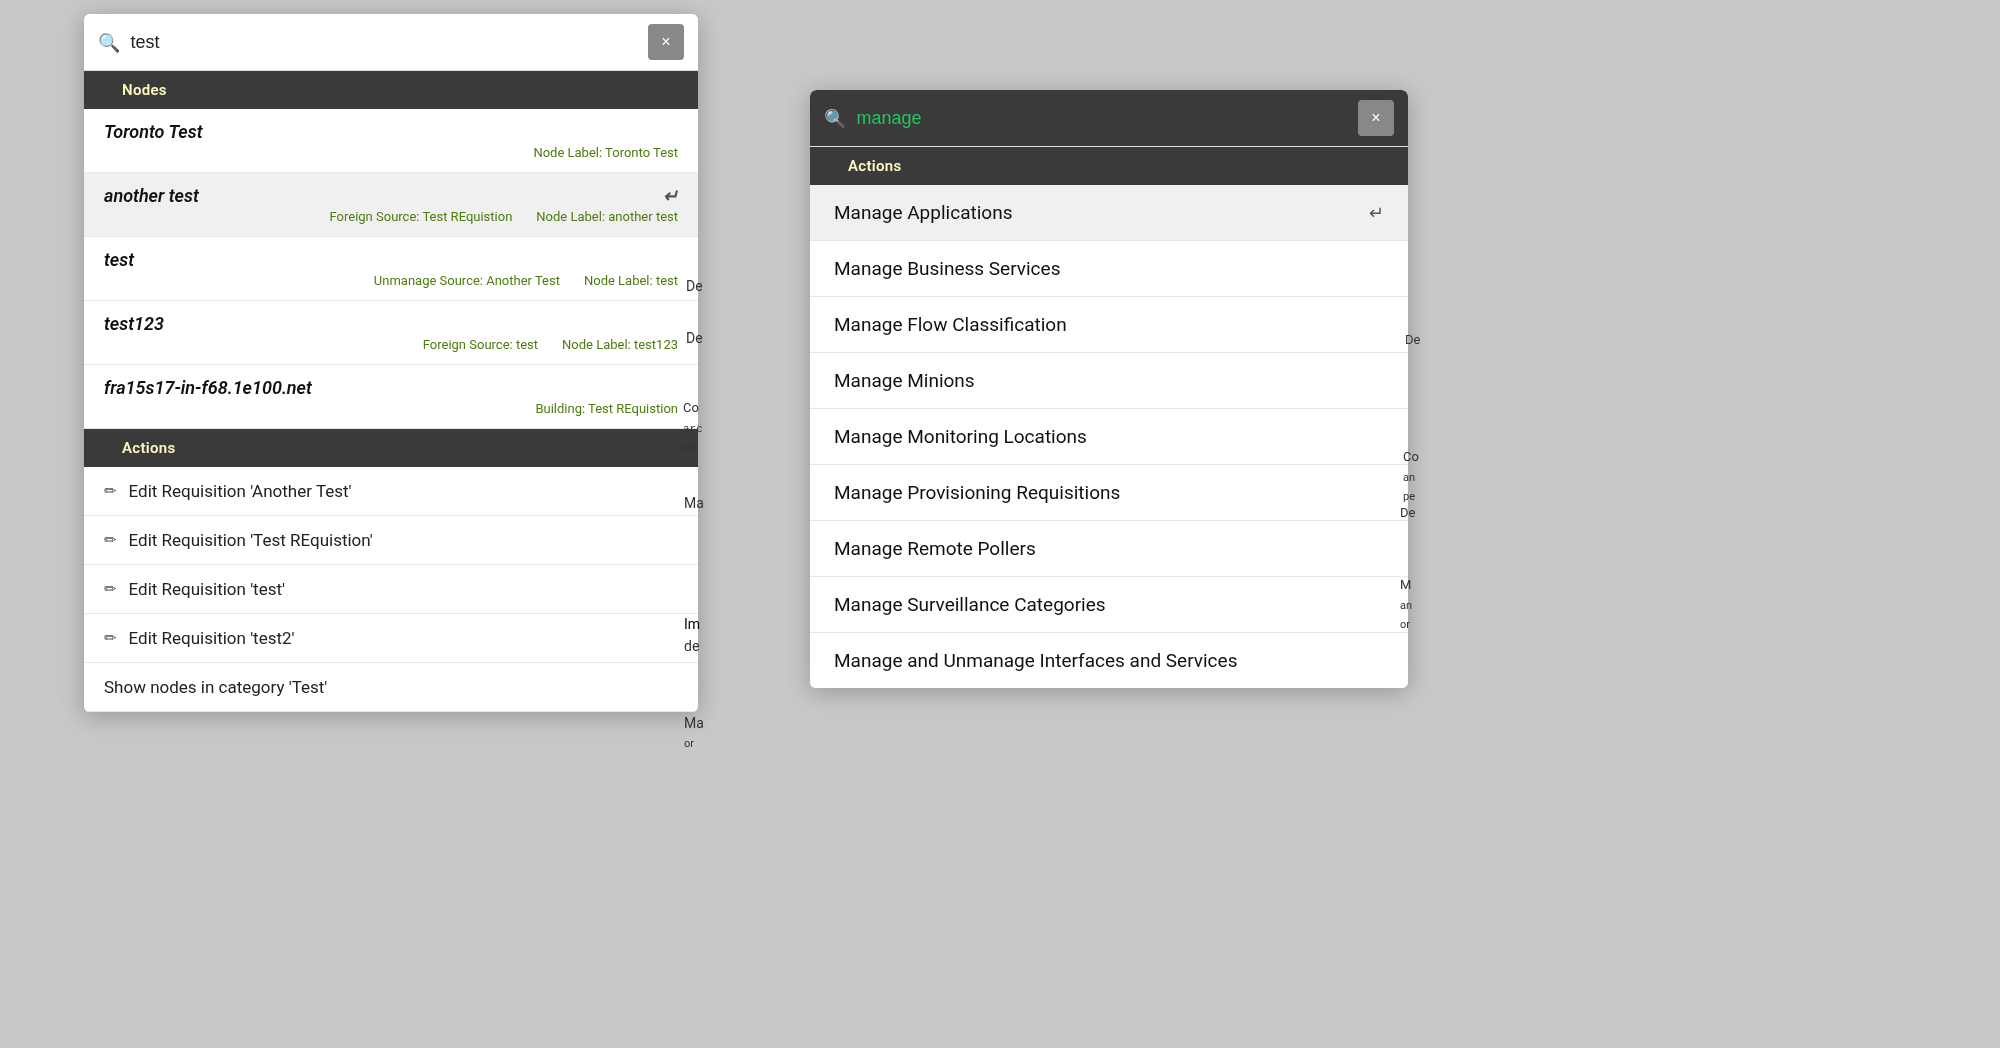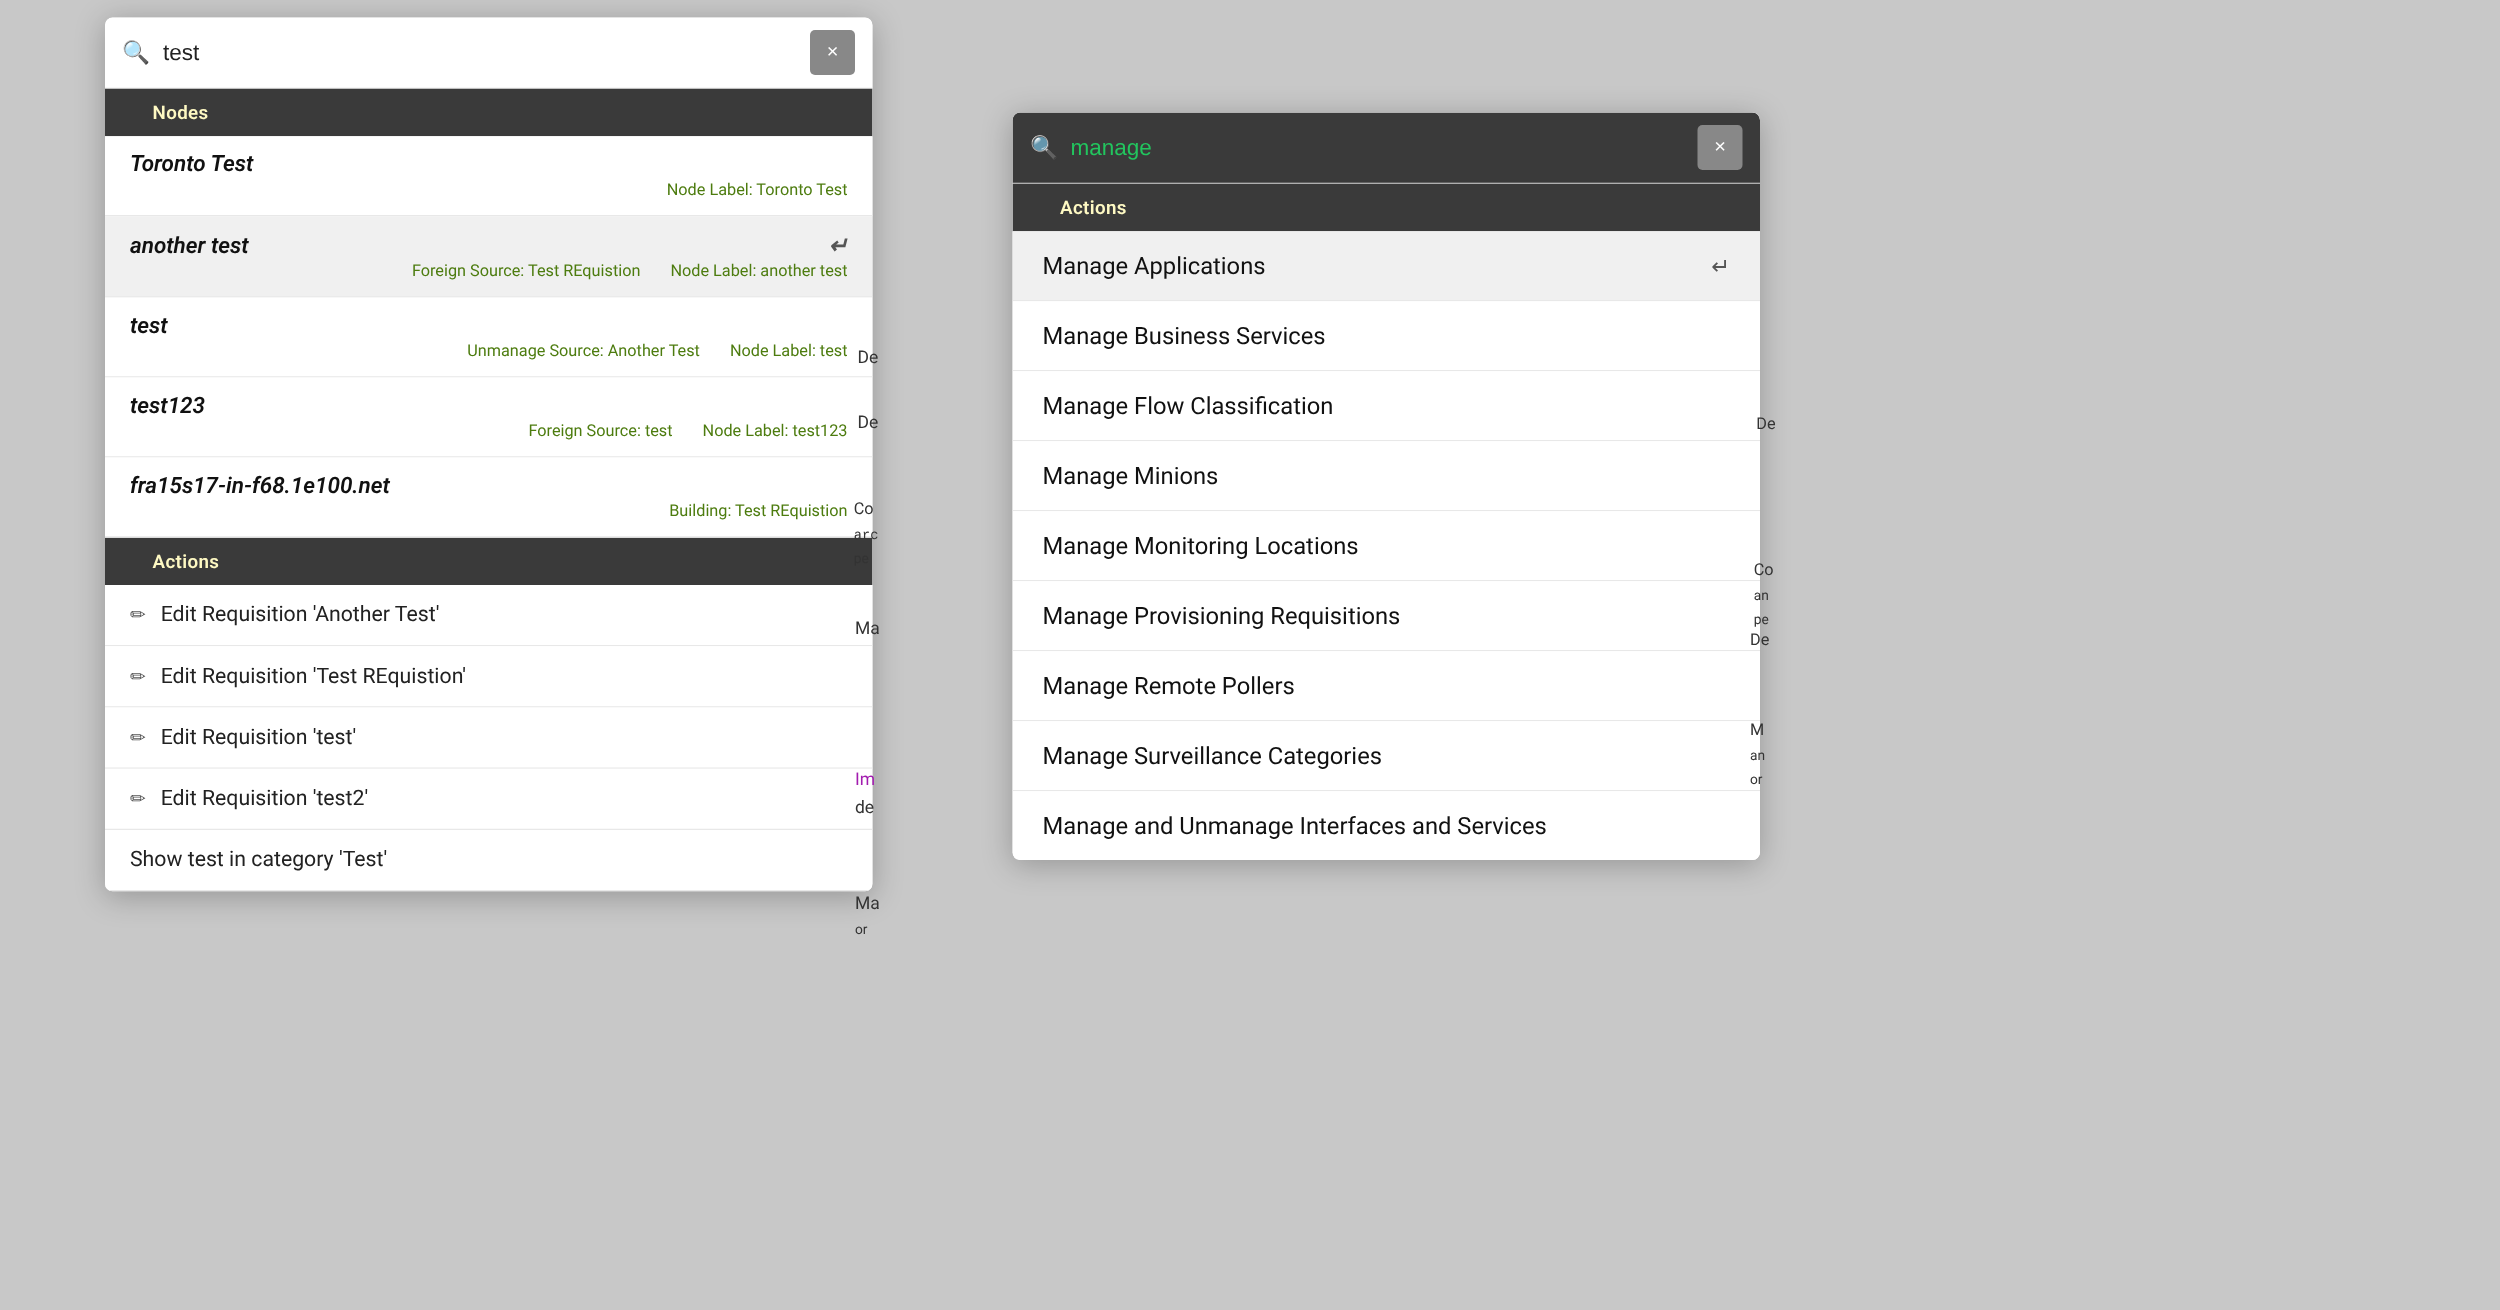--- a/index.html
+++ b/index.html
@@ -246,21 +246,21 @@
     <span class="pencil-icon">✏</span>
     <span>Edit Requisition 'test'</span>
   </div>
 
   <div class="action-item">
     <span class="pencil-icon">✏</span>
     <span>Edit Requisition 'test2'</span>
   </div>
 
   <div class="action-item">
-    <span>Show test in category 'Test'</span>
+    <span>Show nodes in category 'Test'</span>
   </div>
 </div>
 
 <div class="dropdown-right">
 
   <div class="search-bar search-bar-dark">
     <span class="search-icon" style="color:#ccc;">🔍</span>
     <input class="search-input search-input-dark" type="text" value="manage" style="">
     <button class="clear-btn">×</button>
   </div>
@@ -302,21 +302,21 @@
 
   <div class="manage-item">
     <span>Manage and Unmanage Interfaces and Services</span>
   </div>
 </div>
 
 <div style="position:absolute; top:278px; left:686px; font-size:14px; color:#333;">De</div>
 <div style="position:absolute; top:330px; left:686px; font-size:14px; color:#333;">De</div>
 <div style="position:absolute; top:398px; left:683px; font-size:13px; color:#333; line-height:1.5;">Co<br><span style="font-size:11px;font-family:Liberation Mono, monospace;">arc</span><br><span style="font-size:11px;">pe</span></div>
 <div style="position:absolute; top:495px; left:684px; font-size:14px; color:#333;">Ma</div>
-<div style="position:absolute; top:616px; left:684px; font-size:14px; color:#a21caf;">Im</div>
+<div style="position:absolute; top:616px; left:684px; font-size:14px; color:#000000;">Im</div>
 <div style="position:absolute; top:638px; left:684px; font-size:14px; color:#333;">de</div>
 <div style="position:absolute; top:715px; left:684px; font-size:14px; color:#333;">Ma</div>
 <div style="position:absolute; top:737px; font-size:11px; color:#333; left:684px;">or</div>
 
 <div style="position:absolute; top:332px; left:1405px; font-size:13px; color:#333;">De</div>
 <div style="position:absolute; top:447px; left:1403px; font-size:13px; color:#333; line-height:1.5;">Co<br><span style="font-size:11px;">an</span><br><span style="font-size:11px;">pe</span></div>
 <div style="position:absolute; top:505px; left:1400px; font-size:13px; color:#333;">De</div>
 <div style="position:absolute; top:575px; left:1400px; font-size:13px; color:#333; line-height:1.5;">M<br><span style="font-size:11px;">an</span><br><span style="font-size:11px;">or</span></div>
 
 </body></html>

